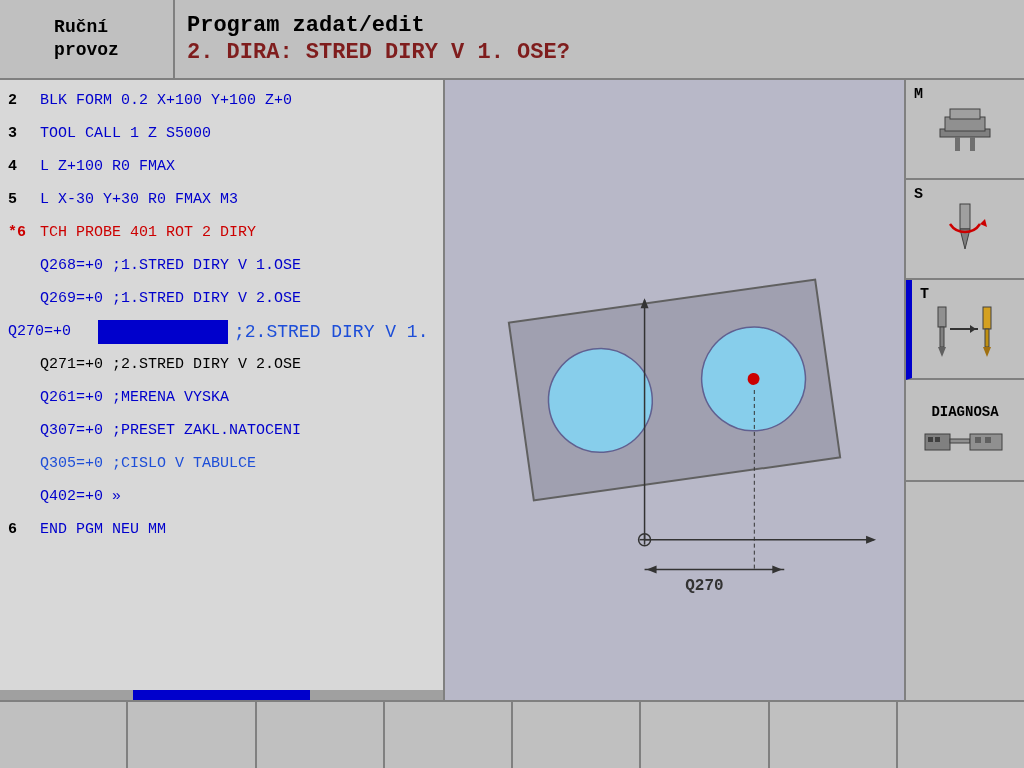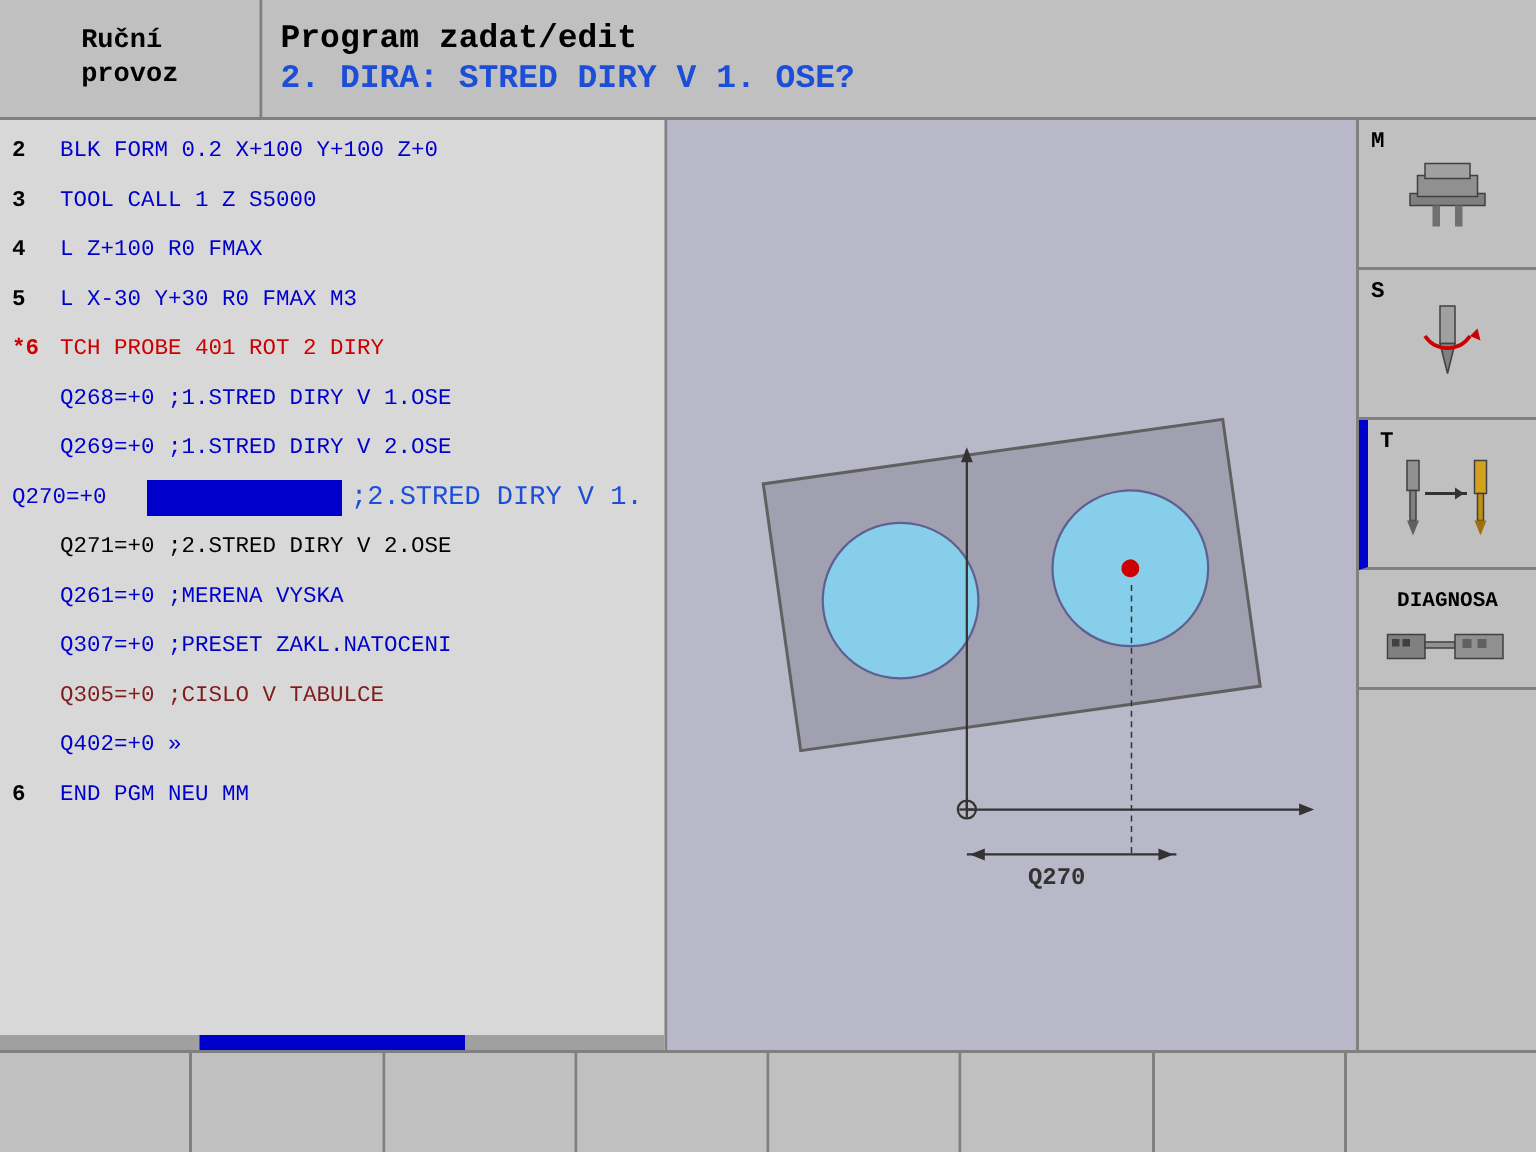--- a/index.html
+++ b/index.html
@@ -45,21 +45,21 @@
 
     #program-title {
       font-size: 22px;
       color: #000;
       font-weight: bold;
       font-family: 'Courier New', Courier, monospace;
     }
 
     #question-title {
       font-size: 22px;
-      color: #1d4ed8;
+      color: #7f1d1d;
       font-weight: bold;
       font-family: 'Courier New', Courier, monospace;
       margin-top: 2px;
     }
 
     
     #main {
       display: flex;
       height: 620px;
     }
@@ -162,21 +162,21 @@
       top: 6px;
       left: 8px;
       font-family: 'Courier New', Courier, monospace;
     }
 
     .sidebar-btn.active-sidebar {
       border-left: 6px solid #0000cc;
     }
 
     .sidebar-btn-diagnosa {
-      height: 80px;
+      height: 102px;
       border-bottom: 2px solid #808080;
       display: flex;
       flex-direction: column;
       align-items: center;
       justify-content: center;
       cursor: pointer;
       background: #c0c0c0;
     }
 
     .diagnosa-label {
@@ -276,21 +276,21 @@
         <div class="prog-line param" style="display: flex; align-items: center; height: 33px; padding: 0px 8px; font-family: &quot;Courier New&quot;, monospace; font-size: 15px; white-space: nowrap;">
           <span style="color:#000;min-width:28px;font-weight:bold;"></span>
           <span style="color:#0000cc;margin-left:4px;">Q261=+0      ;MERENA VYSKA</span>
         </div>
         <div class="prog-line param" style="display: flex; align-items: center; height: 33px; padding: 0px 8px; font-family: &quot;Courier New&quot;, monospace; font-size: 15px; white-space: nowrap;">
           <span style="color:#000;min-width:28px;font-weight:bold;"></span>
           <span style="color:#0000cc;margin-left:4px;">Q307=+0      ;PRESET ZAKL.NATOCENI</span>
         </div>
         <div class="prog-line param" style="display: flex; align-items: center; height: 33px; padding: 0px 8px; font-family: &quot;Courier New&quot;, monospace; font-size: 15px; white-space: nowrap;">
           <span style="color:#000;min-width:28px;font-weight:bold;"></span>
-          <span style="color:#7f1d1d;margin-left:4px;">Q305=+0      ;CISLO V TABULCE</span>
+          <span style="color:#1d4ed8;margin-left:4px;">Q305=+0      ;CISLO V TABULCE</span>
         </div>
         <div class="prog-line param" style="display: flex; align-items: center; height: 33px; padding: 0px 8px; font-family: &quot;Courier New&quot;, monospace; font-size: 15px; white-space: nowrap;">
           <span style="color:#000;min-width:28px;font-weight:bold;"></span>
           <span style="color:#0000cc;margin-left:4px;">Q402=+0                         »</span>
         </div>
         <div class="prog-line normal" style="display: flex; align-items: center; height: 33px; padding: 0px 8px; font-family: &quot;Courier New&quot;, monospace; font-size: 15px; white-space: nowrap;">
           <span style="color:#000;min-width:28px;font-weight:bold;">6</span>
           <span style="color:#0000cc;margin-left:4px;">END PGM NEU MM</span>
         </div>
       </div>

